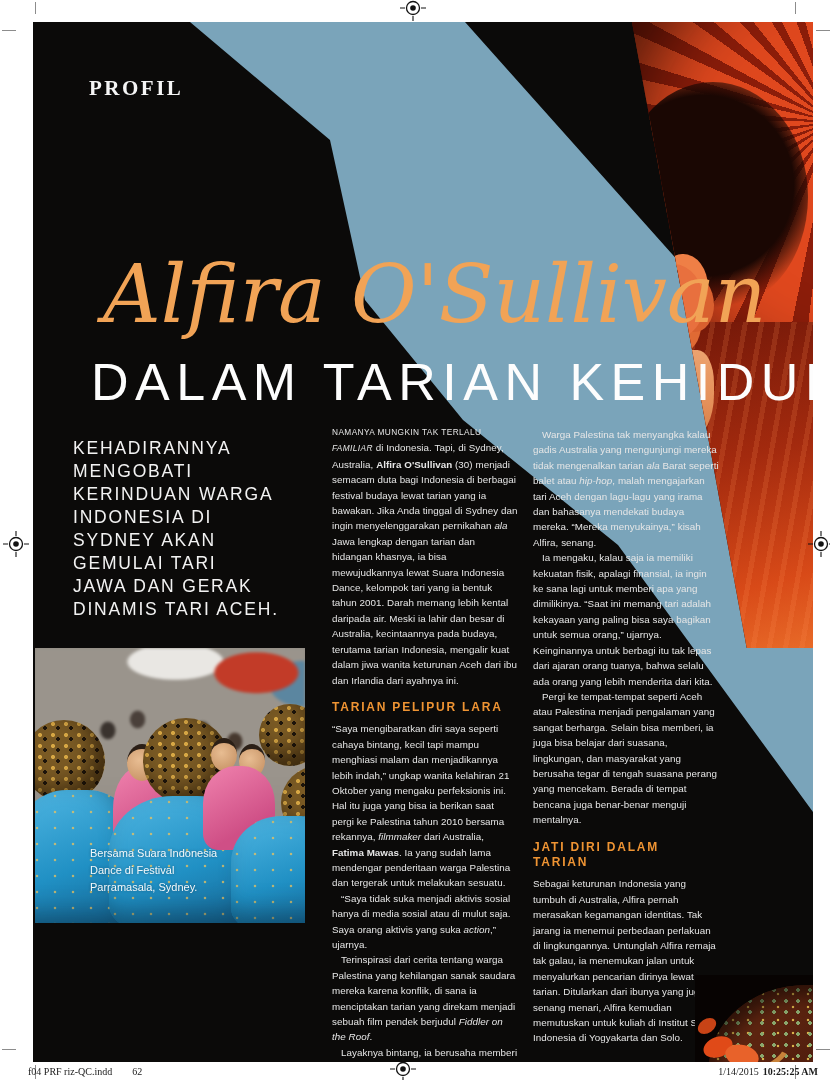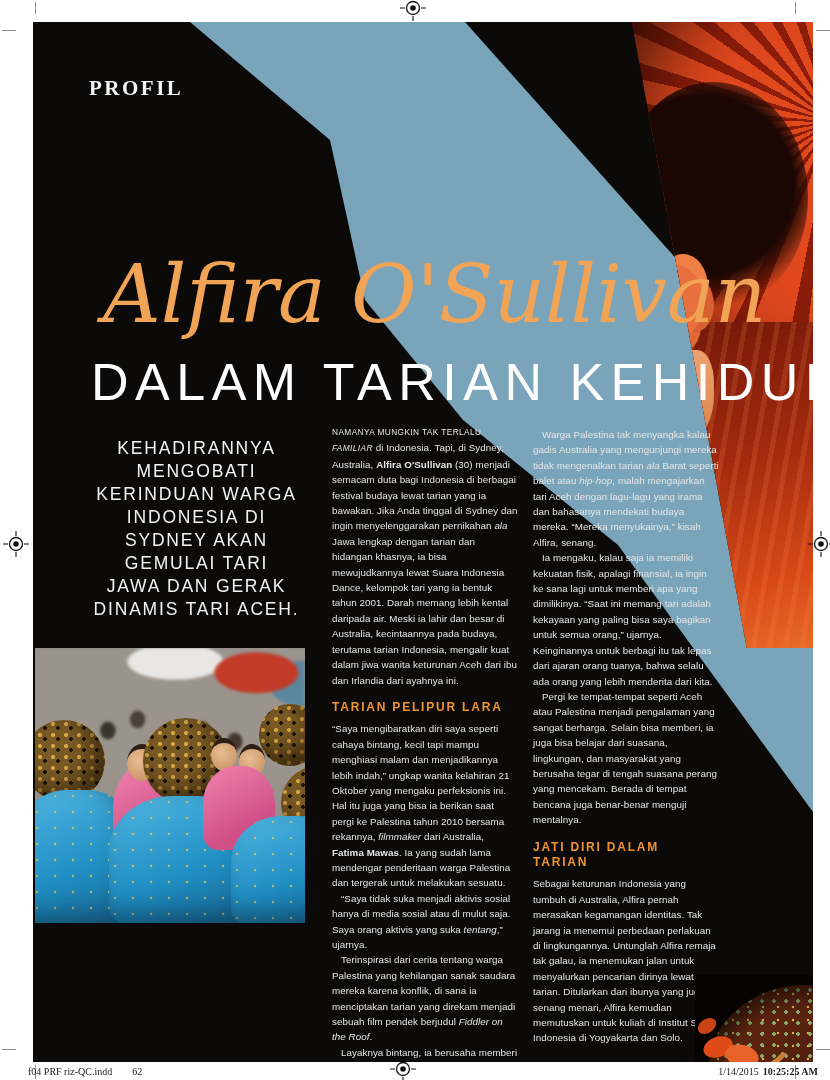--- a/index.html
+++ b/index.html
@@ -62,21 +62,21 @@
         background-size:12px 11px,15px 13px,100% 100%;box-shadow:inset 8px 10px 18px rgba(0,0,0,.55);}
   .batik-arc{position:absolute;left:30px;top:52px;width:56px;height:34px;border:5px solid #c8823a;border-radius:50%;
         border-color:#c8823a rgba(0,0,0,0) rgba(0,0,0,0) rgba(0,0,0,0);transform:rotate(160deg);}
   .batik-fl{position:absolute;background:#e04a18;border-radius:50%;}
   
   .kicker{position:absolute;left:56px;top:54px;color:#f5f5f5;font-family:"Liberation Serif",serif;
           font-weight:bold;font-size:21px;letter-spacing:2.5px;}
   .title-script{position:absolute;left:70px;top:226px;width:700px;color:#f1a356;
           font-family:"DejaVu Serif",serif;font-style:italic;font-size:80px;white-space:nowrap;}
   .title-main{position:absolute;left:58px;top:330px;color:#fdfdfd;font-size:52px;letter-spacing:6.5px;white-space:nowrap;font-weight:400;}
-  .standfirst{position:absolute;left:40px;top:415px;width:247px;text-align:center;color:#f2f2f2;
+  .standfirst{position:absolute;left:40px;top:415px;width:247px;text-align:left;color:#f2f2f2;
           font-size:17.5px;line-height:23px;letter-spacing:1.8px;white-space:pre-line;font-weight:400;}
   .col{position:absolute;width:186px;color:#e6e6e6;font-size:9.8px;line-height:15.4px;letter-spacing:.05px;}
   .col-1{left:299px;top:402px;}
   .col-2{left:500px;top:405px;}
   .col p{margin:0;}
   .p-ind{text-indent:9px;}
   .sect{color:#ef9433;font-weight:bold;font-size:12px;letter-spacing:1.8px;margin:12px 0 6px 0 !important;}
   .seg-b{font-weight:bold;} .seg-i{font-style:italic;}
   .seg-sc{font-size:8.3px;letter-spacing:.4px;} .seg-isc{font-size:8.3px;font-style:italic;letter-spacing:.4px;}
   .caption{position:absolute;left:57px;top:823px;color:rgba(255,255,255,.95);font-size:11px;line-height:17px;
@@ -122,21 +122,21 @@
 INDONESIA DI
 SYDNEY AKAN
 GEMULAI TARI
 JAWA DAN GERAK
 DINAMIS TARI ACEH.</div>
 
     <div class="col col-1">
       <p><span class="seg-sc">NAMANYA MUNGKIN TAK TERLALU </span><span class="seg-isc">FAMILIAR</span><span class="seg-r"> di Indonesia. Tapi, di Sydney, Australia, </span><span class="seg-b">Alfira O'Sullivan</span><span class="seg-r"> (30) menjadi semacam duta bagi Indonesia di berbagai festival budaya lewat tarian yang ia bawakan. Jika Anda tinggal di Sydney dan ingin menyelenggarakan pernikahan </span><span class="seg-i">ala</span><span class="seg-r"> Jawa lengkap dengan tarian dan hidangan khasnya, ia bisa mewujudkannya lewat Suara Indonesia Dance, kelompok tari yang ia bentuk tahun 2001. Darah memang lebih kental daripada air. Meski ia lahir dan besar di Australia, kecintaannya pada budaya, terutama tarian Indonesia, mengalir kuat dalam jiwa wanita keturunan Aceh dari ibu dan Irlandia dari ayahnya ini.</span></p>
       <p class="sect">TARIAN PELIPUR LARA</p>
       <p><span class="seg-r">“Saya mengibaratkan diri saya seperti cahaya bintang, kecil tapi mampu menghiasi malam dan menjadikannya lebih indah,” ungkap wanita kelahiran 21 Oktober yang mengaku perfeksionis ini. Hal itu juga yang bisa ia berikan saat pergi ke Palestina tahun 2010 bersama rekannya, </span><span class="seg-i">filmmaker</span><span class="seg-r"> dari Australia, </span><span class="seg-b">Fatima Mawas</span><span class="seg-r">. Ia yang sudah lama mendengar penderitaan warga Palestina dan tergerak untuk melakukan sesuatu.</span></p>
-      <p class="p-ind"><span class="seg-r">“Saya tidak suka menjadi aktivis sosial hanya di media sosial atau di mulut saja. Saya orang aktivis yang suka </span><span class="seg-i">tentang</span><span class="seg-r">,” ujarnya.</span></p>
+      <p class="p-ind"><span class="seg-r">“Saya tidak suka menjadi aktivis sosial hanya di media sosial atau di mulut saja. Saya orang aktivis yang suka </span><span class="seg-i">action</span><span class="seg-r">,” ujarnya.</span></p>
       <p class="p-ind"><span class="seg-r">Terinspirasi dari cerita tentang warga Palestina yang kehilangan sanak saudara mereka karena konflik, di sana ia menciptakan tarian yang direkam menjadi sebuah film pendek berjudul </span><span class="seg-i">Fiddler on the Roof</span><span class="seg-r">.</span></p>
       <p class="p-ind"><span class="seg-r">Layaknya bintang, ia berusaha memberi ‘cahaya’ bagi warga Palestina. Ia bekerja sama dengan kelompok seni lokal untuk mengobati trauma dengan mengajak warga di pengungsian di Tepi Barat menari.</span></p>
     </div>
 
     <div class="col col-2">
       <p class="p-ind"><span class="seg-r">Warga Palestina tak menyangka kalau gadis Australia yang mengunjungi mereka tidak mengenalkan tarian </span><span class="seg-i">ala</span><span class="seg-r"> Barat seperti balet atau </span><span class="seg-i">hip-hop</span><span class="seg-r">, malah mengajarkan tari Aceh dengan lagu-lagu yang irama dan bahasanya mendekati budaya mereka. “Mereka menyukainya,” kisah Alfira, senang.</span></p>
       <p class="p-ind"><span class="seg-r">Ia mengaku, kalau saja ia memiliki kekuatan fisik, apalagi finansial, ia ingin ke sana lagi untuk memberi apa yang dimilikinya. “Saat ini memang tari adalah kekayaan yang paling bisa saya bagikan untuk semua orang,” ujarnya. Keinginannya untuk berbagi itu tak lepas dari ajaran orang tuanya, bahwa selalu ada orang yang lebih menderita dari kita.</span></p>
       <p class="p-ind"><span class="seg-r">Pergi ke tempat-tempat seperti Aceh atau Palestina menjadi pengalaman yang sangat berharga. Selain bisa memberi, ia juga bisa belajar dari suasana, lingkungan, dan masyarakat yang berusaha tegar di tengah suasana perang yang mencekam. Berada di tempat bencana juga benar-benar menguji mentalnya.</span></p>
       <p class="sect">JATI DIRI DALAM TARIAN</p>
       <p><span class="seg-r">Sebagai keturunan Indonesia yang tumbuh di Australia, Alfira pernah merasakan kegamangan identitas.  Tak jarang ia menemui perbedaan perlakuan di lingkungannya. Untunglah Alfira remaja  tak galau, ia menemukan jalan untuk menyalurkan pencarian dirinya lewat tarian. Ditularkan dari ibunya yang juga senang menari, Alfira kemudian memutuskan untuk kuliah di Institut Seni Indonesia di Yogyakarta dan Solo.</span></p>
@@ -150,20 +150,23 @@
       <div class="face" style="left:92px;top:96px;width:30px;height:32px;"></div>
       <div class="wrap" style="left:108px;top:70px;width:86px;height:86px;"></div>
       <div class="bluebody" style="left:74px;top:148px;width:152px;height:132px;"></div>
       <div class="face" style="left:176px;top:90px;width:26px;height:28px;"></div>
       <div class="face" style="left:204px;top:96px;width:26px;height:28px;"></div>
       <div class="pinkbody" style="left:168px;top:118px;width:72px;height:84px;"></div>
       <div class="wrap" style="left:224px;top:56px;width:62px;height:62px;"></div>
       <div class="wrap" style="left:246px;top:118px;width:74px;height:74px;"></div>
       <div class="bluebody" style="left:196px;top:168px;width:120px;height:112px;"></div>
     </div>
+    <div class="caption">Bersama Suara Indonesia
+Dance di Festival
+Parramasala, Sydney.</div>
 
     <div class="photo-batik">
       <div class="batik-shoulder"></div>
       <div class="batik-arc"></div>
       <div class="batik-fl" style="left:8px;top:62px;width:30px;height:20px;transform:rotate(-20deg);"></div>
       <div class="batik-fl" style="left:30px;top:70px;width:34px;height:22px;background:#e8622a;transform:rotate(15deg);"></div>
       <div class="batik-fl" style="left:2px;top:44px;width:20px;height:14px;background:#c84316;transform:rotate(-35deg);"></div>
     </div>
 
   </div>

